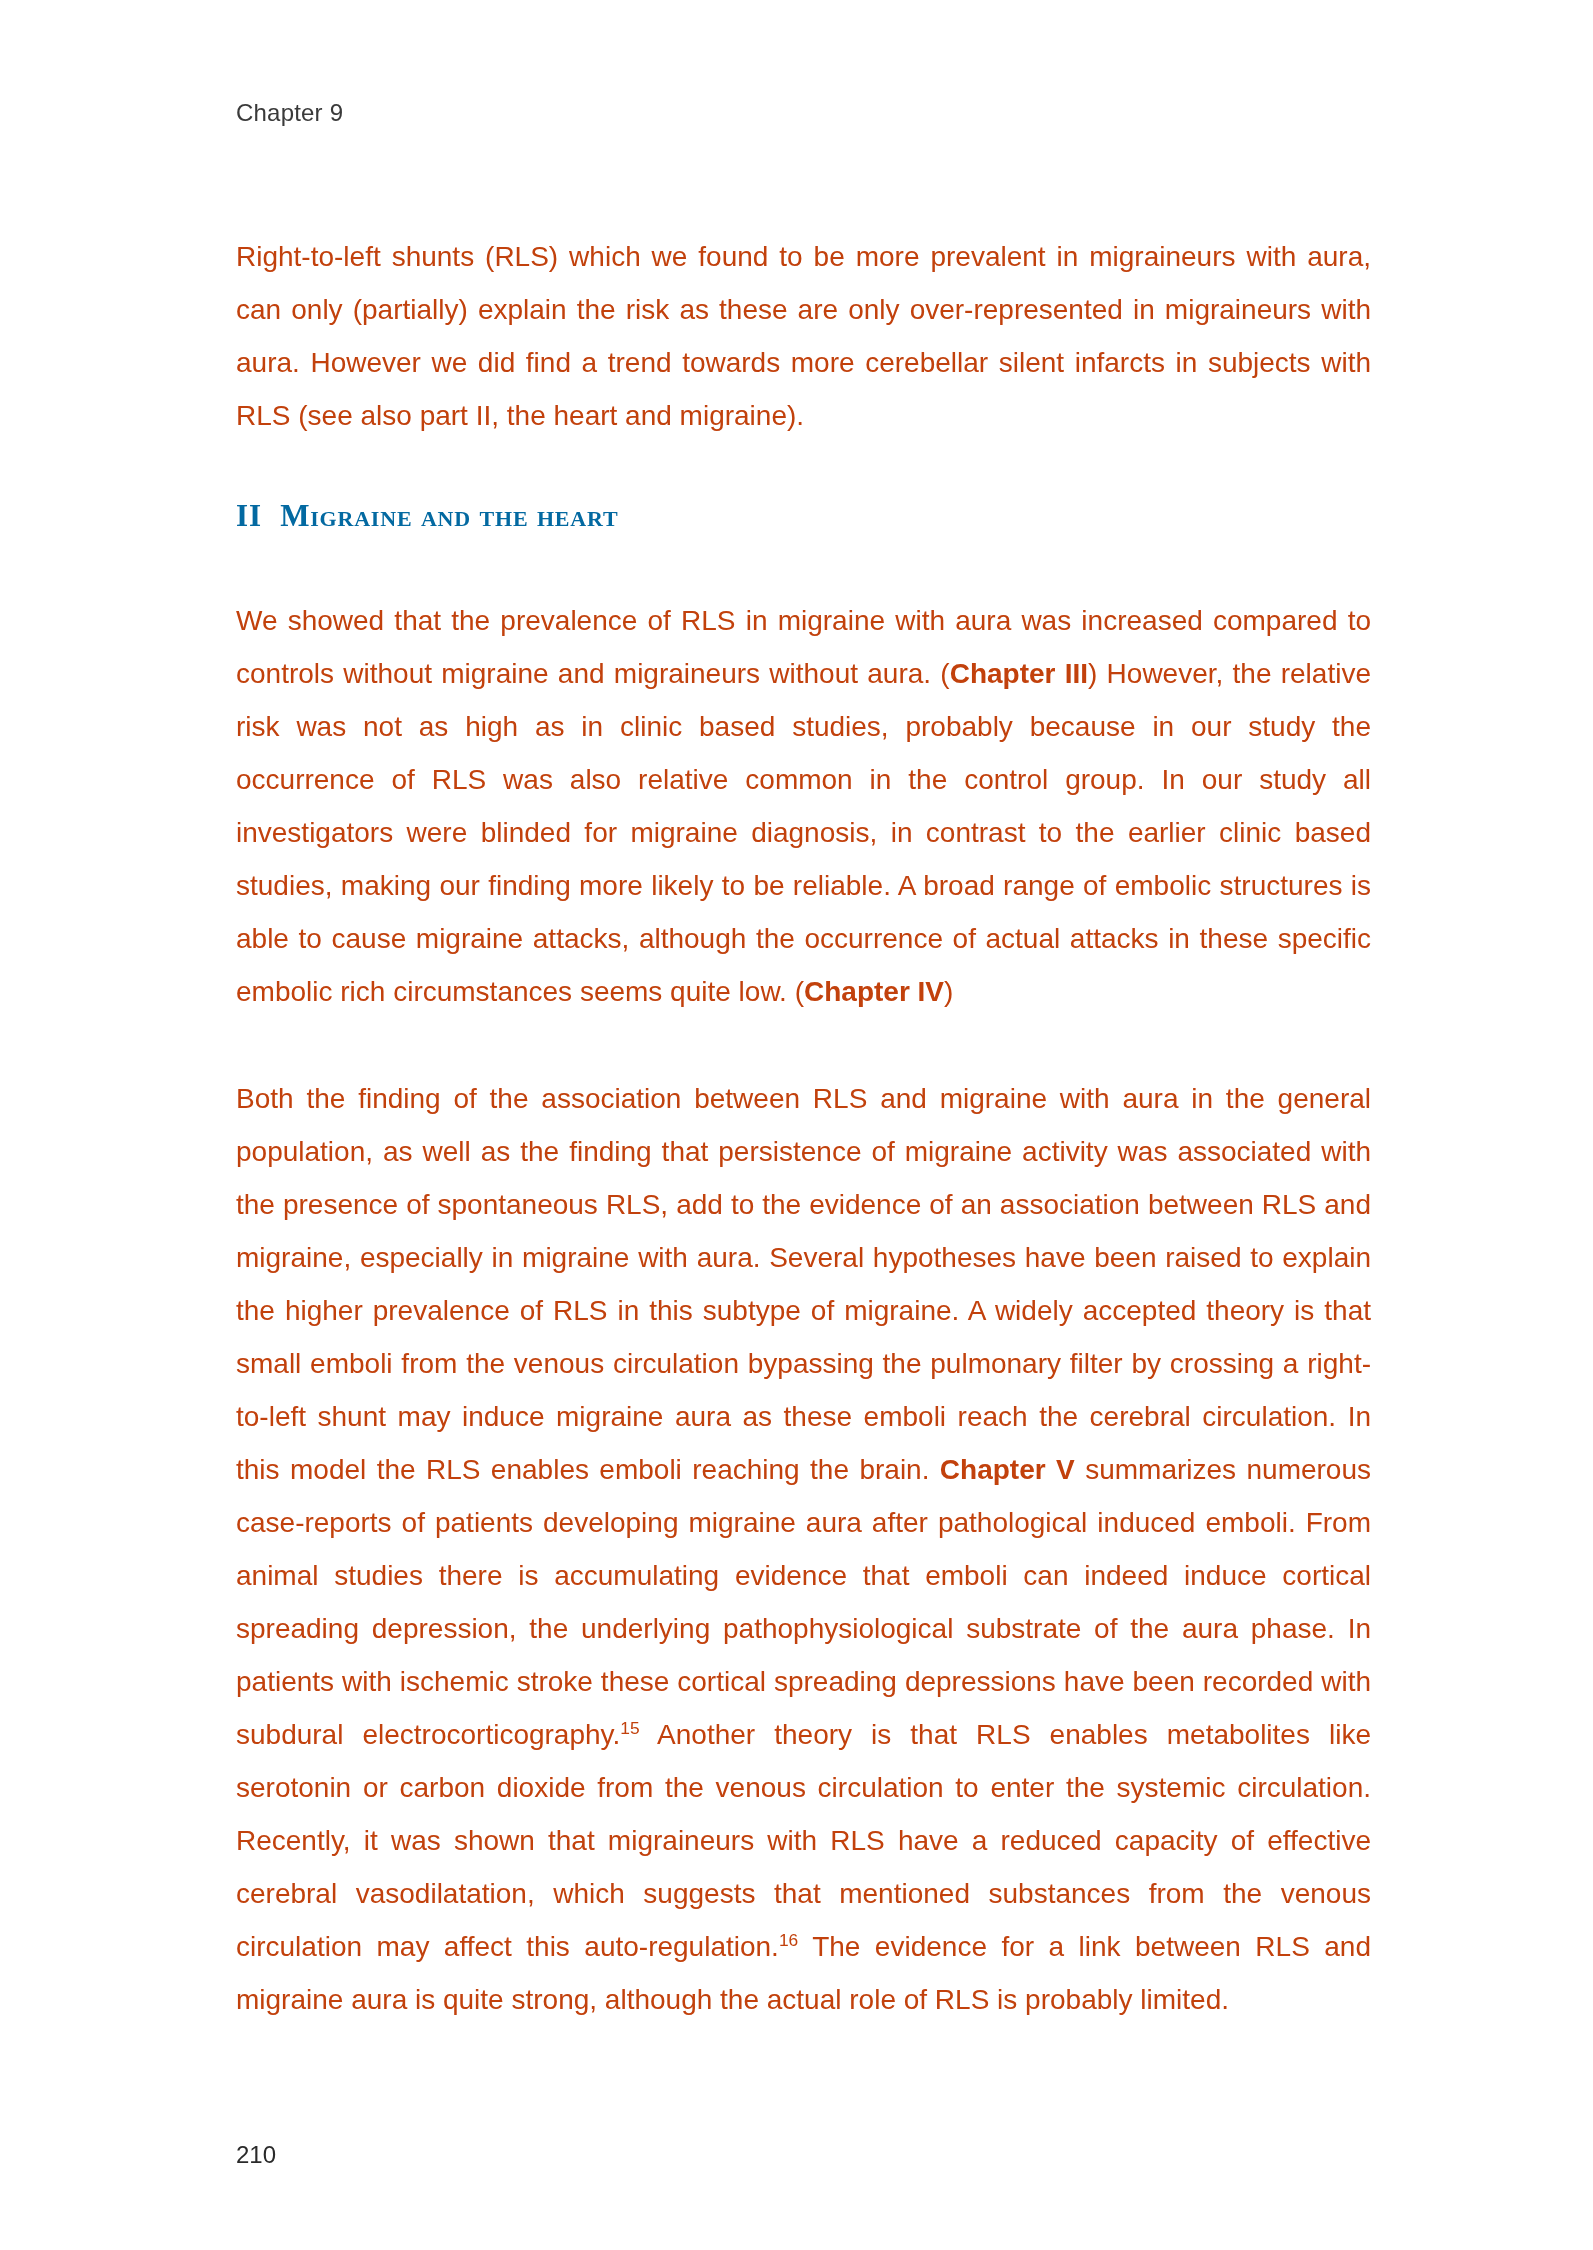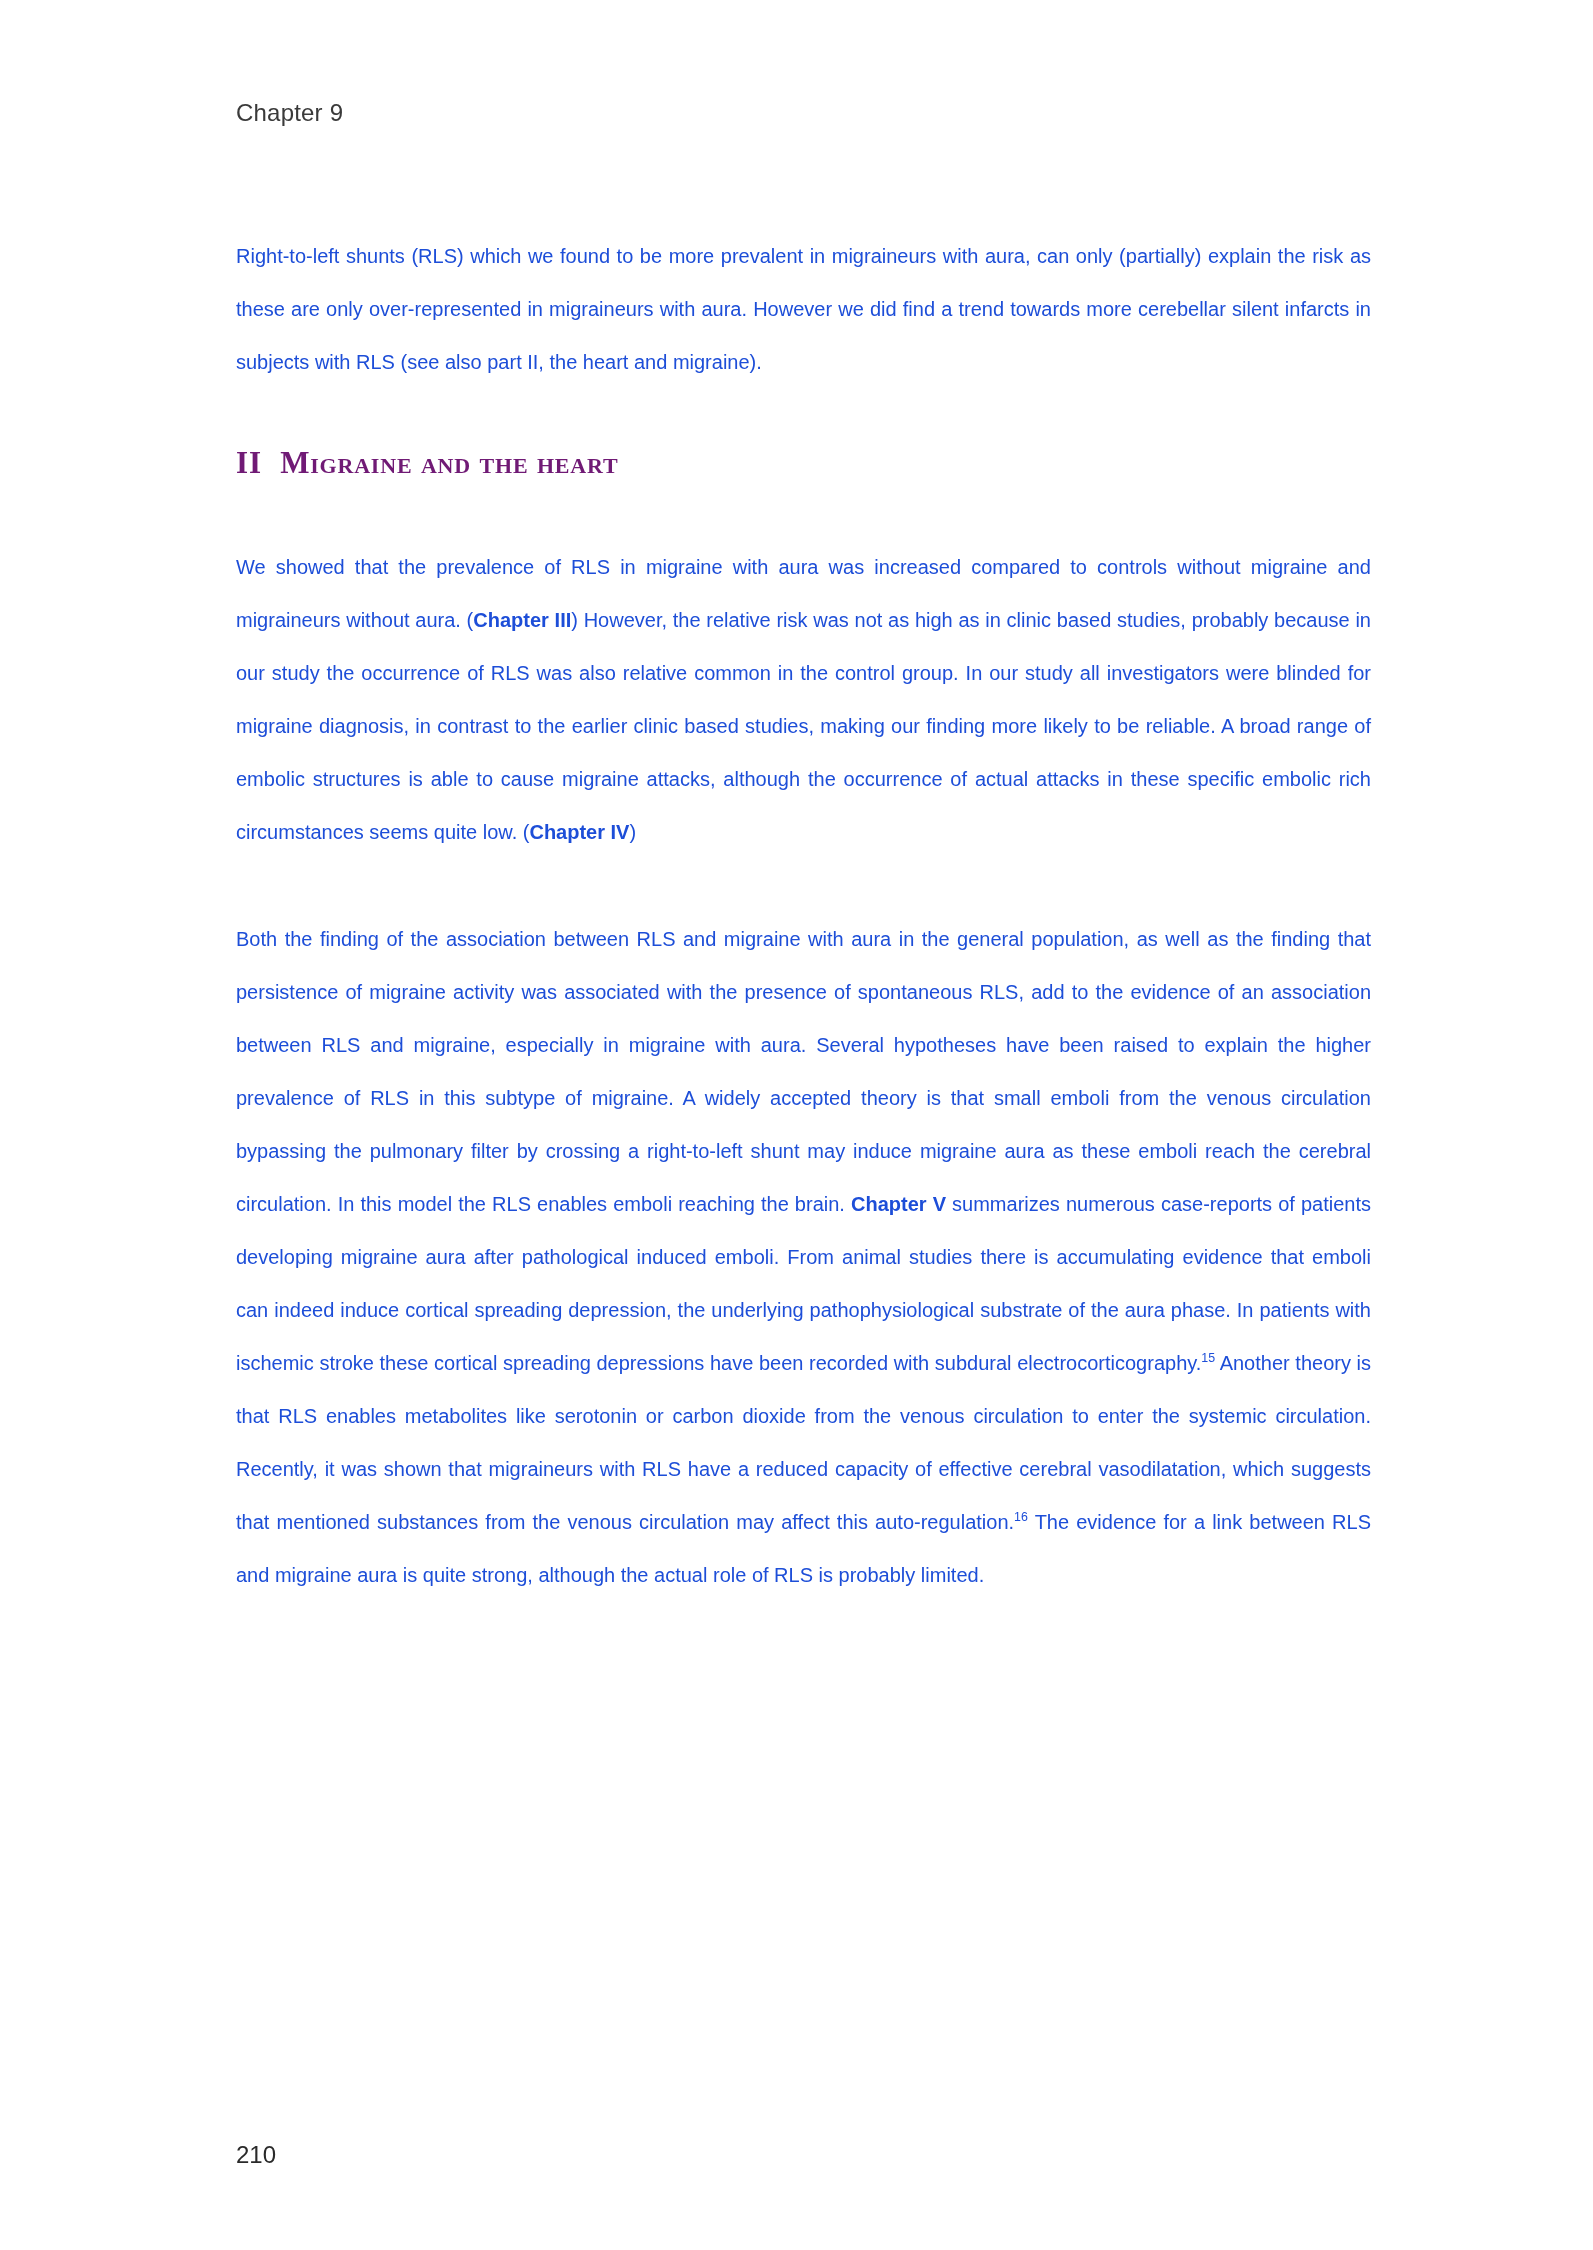--- a/index.html
+++ b/index.html
@@ -26,40 +26,40 @@
     letter-spacing: 0.2px;
   }
   .body-block {
     position: absolute;
     left: 236px;
     top: 230px;
     width: 1135px;
   }
   .para {
     margin: 0 0 54px 0;
-    font-size: 20px;
+    font-size: 28px;
     line-height: 53px;
     text-align: justify;
-    color: #1d4ed8;
+    color: #c2410c;
   }
   .para .b {
     font-weight: bold;
   }
   .para sup {
     font-size: 0.62em;
     line-height: 0;
     vertical-align: super;
   }
   .section-heading {
     margin: 44px 0 58px 0;
     font-family: "Liberation Serif", "DejaVu Serif", serif;
     font-size: 31px;
     line-height: 40px;
     font-weight: bold;
-    color: #701a75;
+    color: #0369a1;
   }
   .section-heading .numeral {
     margin-right: 18px;
     letter-spacing: 1px;
   }
   .section-heading .sc-title {
     font-variant: small-caps;
     letter-spacing: 0.8px;
   }
   .page-number {

